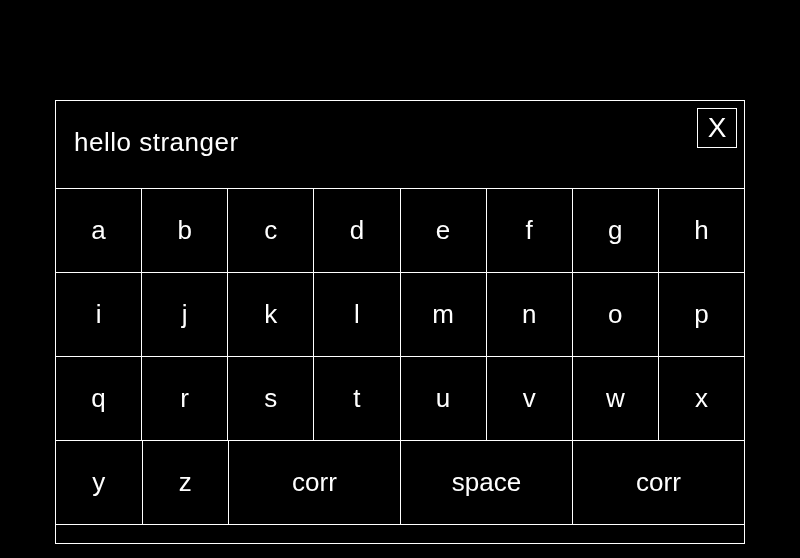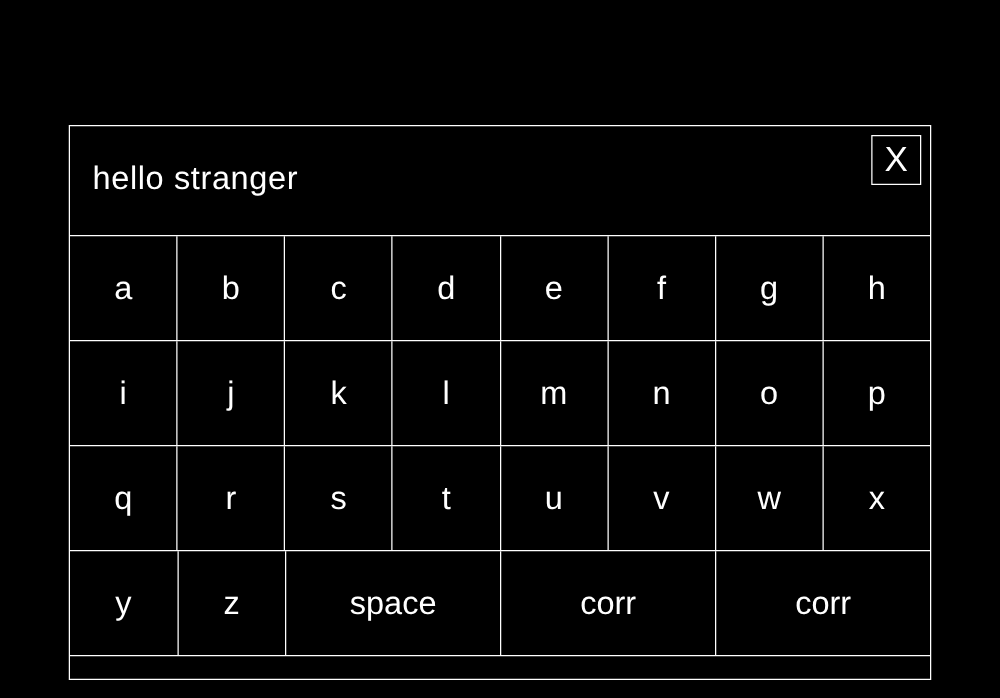--- a/index.html
+++ b/index.html
@@ -160,24 +160,24 @@
         </div>
       </div>
       <div class="key-row">
         <div class="key">
           <span>y</span>
         </div>
         <div class="key">
           <span>z</span>
         </div>
         <div class="key wide">
-          <span>space</span>
+          <span>corr</span>
         </div>
         <div class="key wide">
-          <span>corr</span>
+          <span>space</span>
         </div>
         <div class="key wide">
           <span>corr</span>
         </div>
       </div>
     </div>
 
   <div class="status-bar"></div>
 
 </div>

